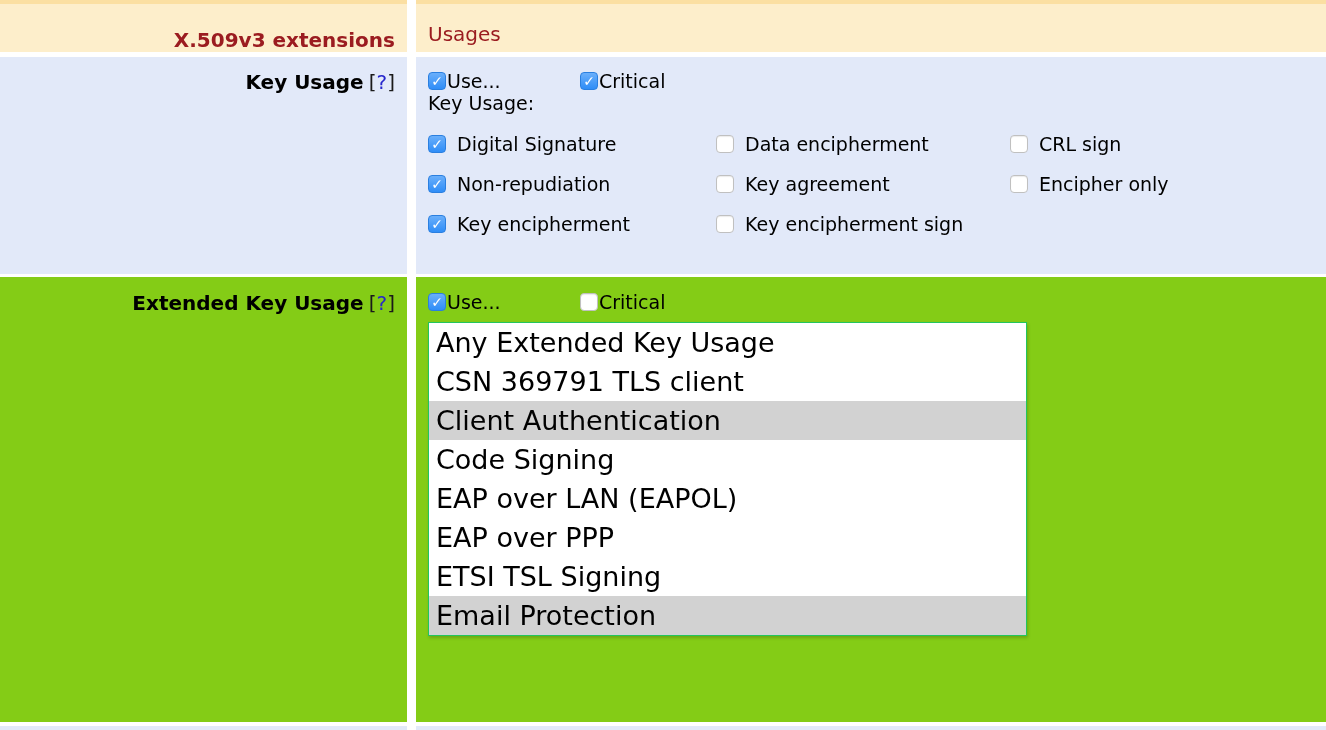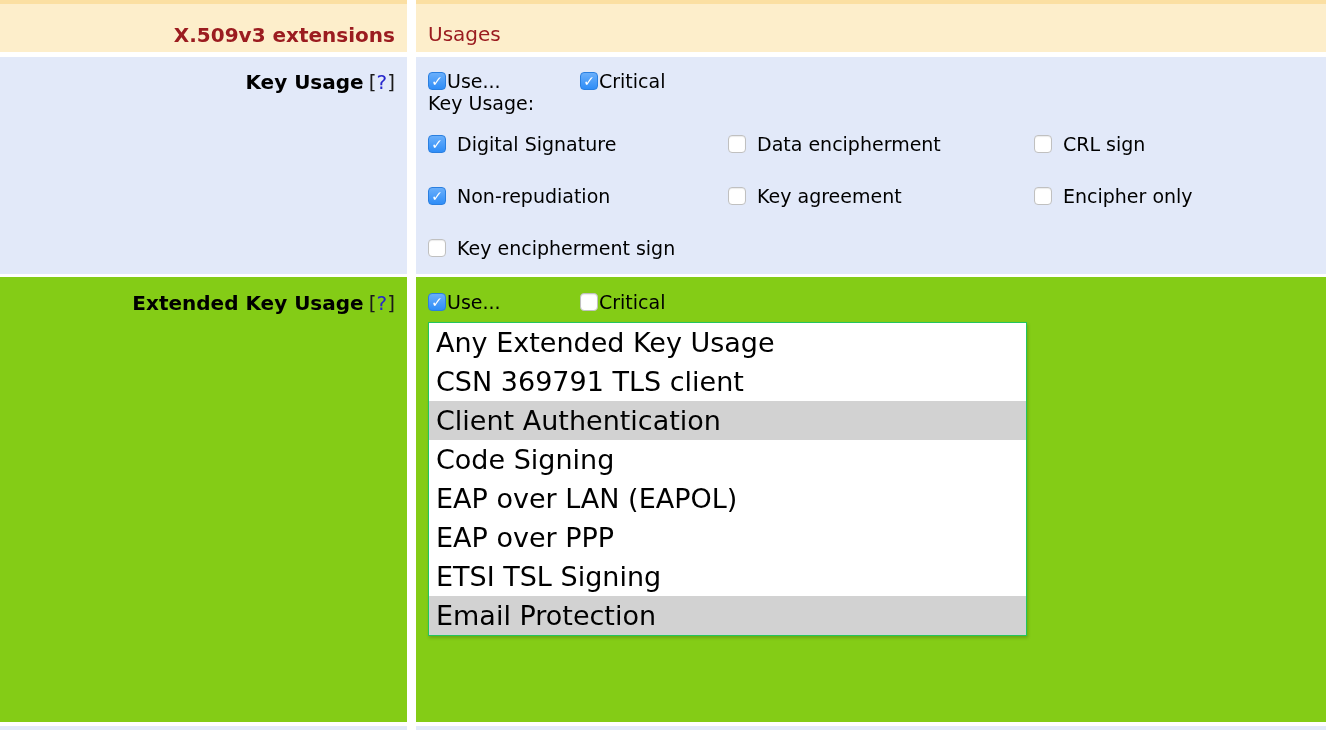--- a/index.html
+++ b/index.html
@@ -13,21 +13,21 @@
 
   
   .strip-top { height:4px; }
   .strip-top .cell { background:#fbdfa2; }
   .strip-bottom { height:4px; }
   .strip-bottom .cell { background:#e2e9f9; }
 
   
   .hdr { height:48px; }
   .hdr .cell { background:#fdeecb; display:flex; align-items:center; }
-  .hdr .left  { justify-content:flex-end; padding-right:12px; }
+  .hdr .left  { justify-content:flex-end; padding-right:12px;align-items:flex-end; }
   .hdr .right { padding-left:12px; }
   .hdr-left-text  { color:#9b1c20; font-size:20px; font-weight:bold; }
   .hdr-right-text { color:#9b1c20; font-size:20px; font-weight:normal; }
 
   
   .ku  { height:217px; }
   .ku  .cell  { background:#e2e9f9; }
   .eku { height:445px; }
   .eku .cell  { background:#84cc16; }
   .cell.left  { text-align:right; padding:13px 12px 0 0; }
@@ -49,21 +49,21 @@
   .cb.checked .tick::before { content:"\2713"; }
 
   .cb-line { display:flex; align-items:center; margin-top:1px; }
   .cb-group { display:inline-flex; align-items:center; gap:1px; }
   .cb-group.first { min-width:152px; }
   .cb-label { font-size:19px; color:#000; }
 
   .sublabel { font-size:19px; }
 
   .ku-grid { display:grid; grid-template-columns:288px 294px auto;
-             grid-auto-rows:40px; margin-top:10px; align-items:center;gap:12px; }
+             grid-auto-rows:40px; margin-top:10px; align-items:center; }
   .ku-item { display:flex; align-items:center; gap:11px; }
 
   
   .listbox { margin-top:9px; width:599px; background:#ffffff;
              border:1px solid #22c55e; box-shadow:1px 2px 3px rgba(0,0,0,0.18); }
   .list-item { font-size:27px; line-height:39px; height:39px; padding-left:7px;
                white-space:nowrap; overflow:hidden; color:#000; }
   .list-item.selected { background:#d2d2d2; }
 </style>
 </head>
@@ -140,20 +140,26 @@
           <div class="ku-item">
             <span class="cb"></span>
             <span class="cb-label">Key agreement</span>
           </div>
 
           <div class="ku-item">
             <span class="cb"></span>
             <span class="cb-label">Encipher only</span>
           </div>
 
+          <div class="ku-item">
+            <span class="cb checked">
+              <span class="tick"></span>
+            </span>
+            <span class="cb-label">Key encipherment</span>
+          </div>
 
           <div class="ku-item">
             <span class="cb"></span>
             <span class="cb-label">Key encipherment sign</span>
           </div>
 
         </div>
     </div>
   </div>
 

